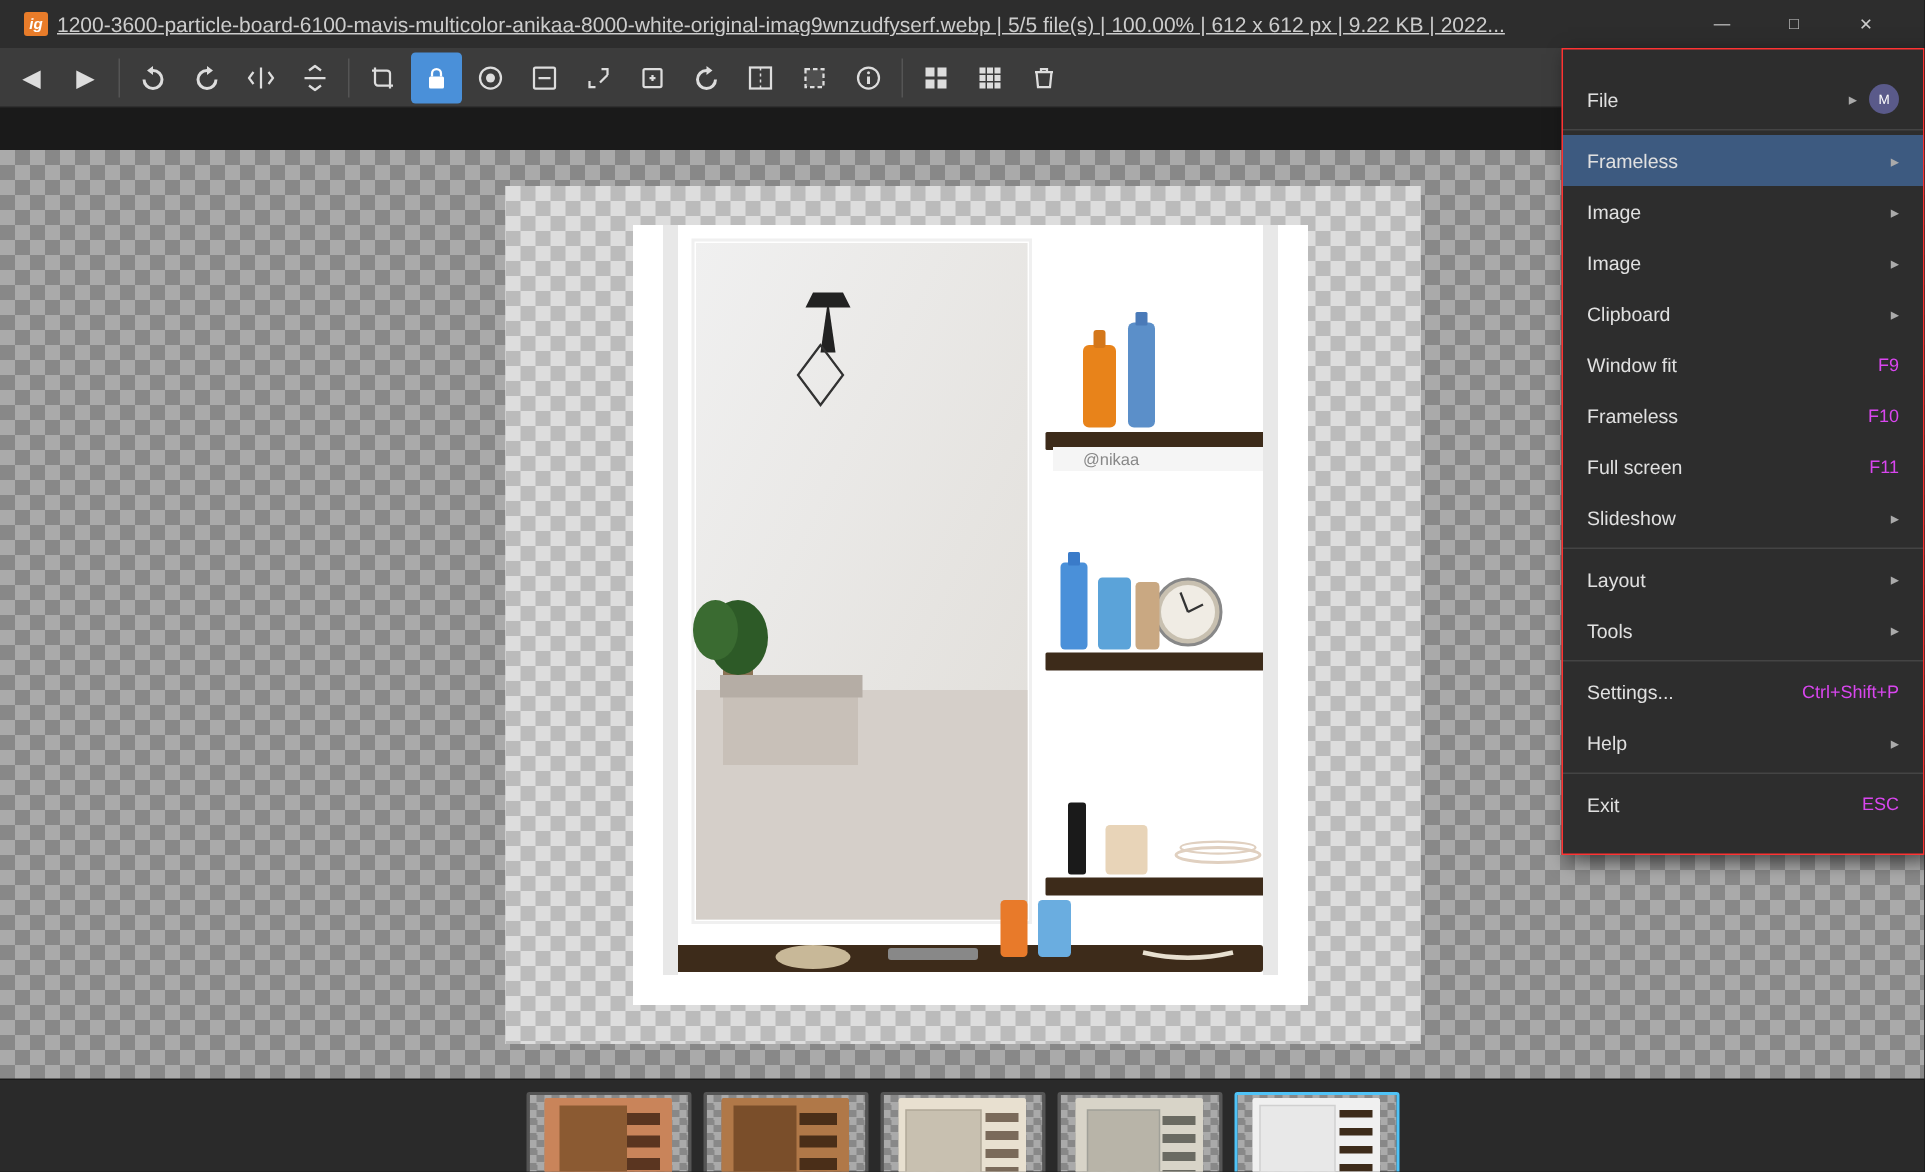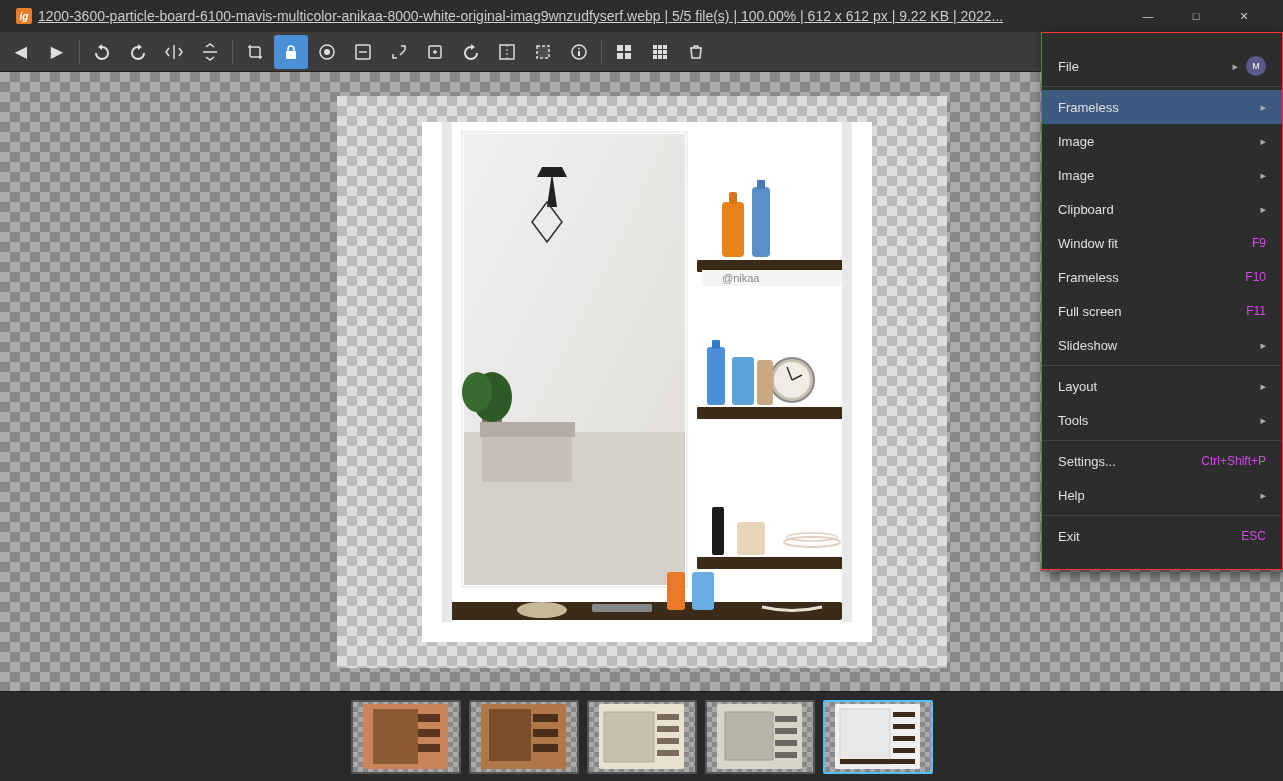--- a/index.html
+++ b/index.html
@@ -96,20 +96,21 @@
       flex-shrink: 0;
     }
     .tb-spacer { flex: 1; }
 
     
     #main-content {
       display: flex;
       width: 100%;
       height: calc(781px - 32px - 40px - 90px);
       position: relative;
+      margin-top: 28px;
     }
 
     
     #image-viewer {
       flex: 1;
       background: repeating-conic-gradient(#888 0% 25%, #aaa 0% 50%) 0 0 / 20px 20px;
       display: flex;
       align-items: center;
       justify-content: center;
       position: relative;

